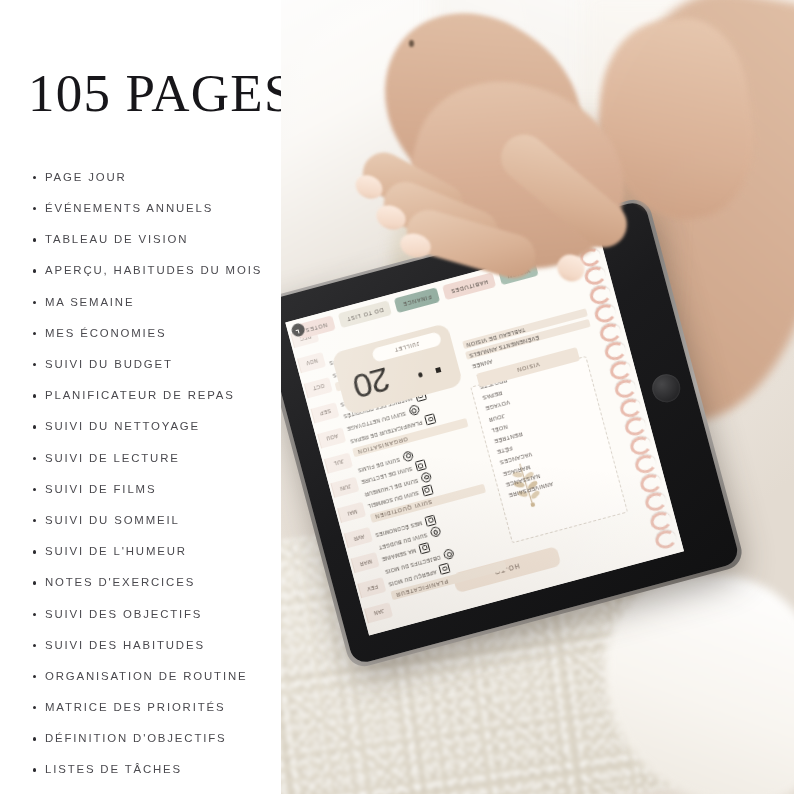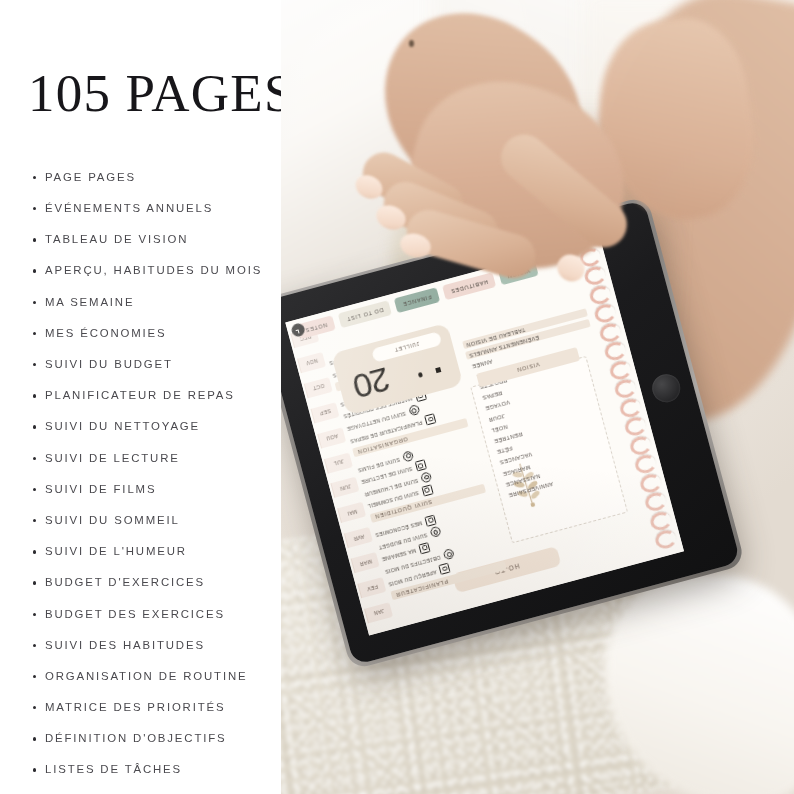--- a/index.html
+++ b/index.html
@@ -560,21 +560,21 @@
 
 <div id="root">
 
   <div class="left-panel">
 
     <div class="page-title">105 PAGES</div>
 
     <ul class="feature-list">
         <li class="feature-item">
           <span class="feature-bullet"></span>
-          <span class="feature-label">PAGE PAGES</span>
+          <span class="feature-label">PAGE JOUR</span>
         </li>
         <li class="feature-item">
           <span class="feature-bullet"></span>
           <span class="feature-label">ÉVÉNEMENTS ANNUELS</span>
         </li>
         <li class="feature-item">
           <span class="feature-bullet"></span>
           <span class="feature-label">TABLEAU DE VISION</span>
         </li>
         <li class="feature-item">
@@ -612,25 +612,25 @@
         <li class="feature-item">
           <span class="feature-bullet"></span>
           <span class="feature-label">SUIVI DU SOMMEIL</span>
         </li>
         <li class="feature-item">
           <span class="feature-bullet"></span>
           <span class="feature-label">SUIVI DE L'HUMEUR</span>
         </li>
         <li class="feature-item">
           <span class="feature-bullet"></span>
-          <span class="feature-label">BUDGET D'EXERCICES</span>
-        </li>
-        <li class="feature-item">
-          <span class="feature-bullet"></span>
-          <span class="feature-label">BUDGET DES EXERCICES</span>
+          <span class="feature-label">NOTES D'EXERCICES</span>
+        </li>
+        <li class="feature-item">
+          <span class="feature-bullet"></span>
+          <span class="feature-label">SUIVI DES OBJECTIFS</span>
         </li>
         <li class="feature-item">
           <span class="feature-bullet"></span>
           <span class="feature-label">SUIVI DES HABITUDES</span>
         </li>
         <li class="feature-item">
           <span class="feature-bullet"></span>
           <span class="feature-label">ORGANISATION DE ROUTINE</span>
         </li>
         <li class="feature-item">

